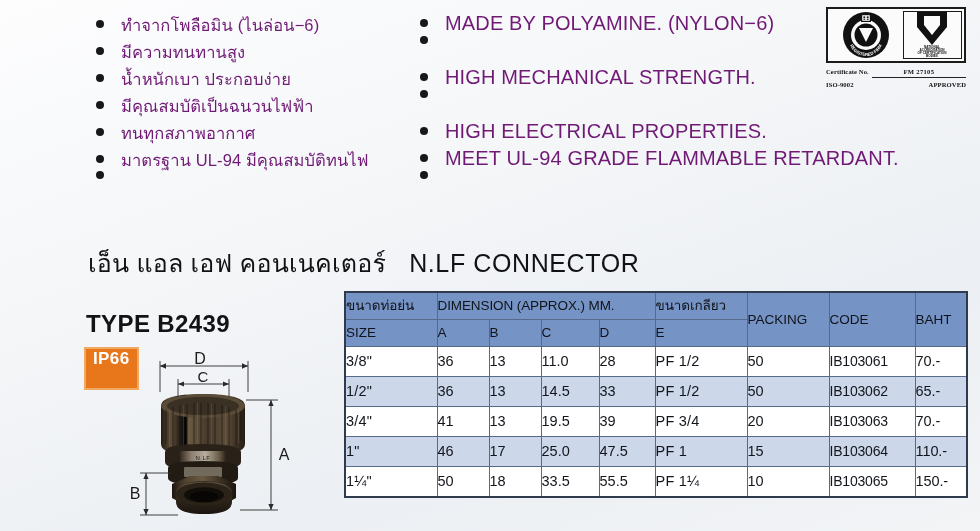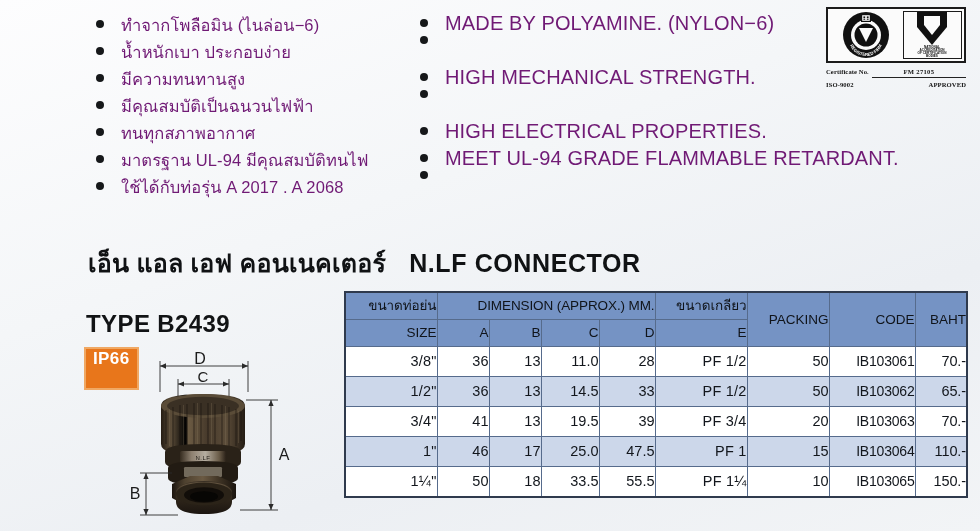--- a/index.html
+++ b/index.html
@@ -109,21 +109,21 @@
     letter-spacing: 0.3px;
   }
   #cert-line2 { justify-content: space-between; margin-top: 2px; }
 
   
   #section-title {
     position: absolute;
     left: 88px;
     top: 243px;
     font-size: 25px;
-    font-weight: bold;
+    font-weight: normal;
     color: #101214;
     white-space: nowrap;
     letter-spacing: 0.2px;
   }
   #title-th { margin-right: 16px; }
   #title-en { letter-spacing: 0.6px; }
 
   
   #type-label {
     position: absolute;
@@ -169,21 +169,21 @@
     border-collapse: collapse;
     width: 612px;
     table-layout: fixed;
     background: #ffffff;
     border: 2px solid #2f3a4d;
     font-size: 13.5px;
   }
   table#spec-table th,
   table#spec-table td {
     border: 1px solid #566b8c;
-    text-align: right;
+    text-align: left;
     color: #12161c;
     padding: 0;
     margin-left: 11px;
   }
   table#spec-table thead th {
     background: #7593c4;
     font-weight: normal;
     color: #10141a;
     font-size: 13.5px;
     height: 26px;
@@ -217,41 +217,40 @@
 <body>
 
 <div id="features">
   <div class="bullet-col" id="col-thai">
       <div class="bullet-row">
         <span class="dot"></span>
         <span class="b-text">ทำจากโพลือมิน (ไนล่อน−6)</span>
       </div>
       <div class="bullet-row">
         <span class="dot"></span>
+        <span class="b-text">มีความทนทานสูง</span>
+      </div>
+      <div class="bullet-row">
+        <span class="dot"></span>
         <span class="b-text">น้ำหนักเบา ประกอบง่าย</span>
       </div>
       <div class="bullet-row">
         <span class="dot"></span>
-        <span class="b-text">มีความทนทานสูง</span>
-      </div>
-      <div class="bullet-row">
-        <span class="dot"></span>
         <span class="b-text">มีคุณสมบัติเป็นฉนวนไฟฟ้า</span>
       </div>
       <div class="bullet-row">
         <span class="dot"></span>
         <span class="b-text">ทนทุกสภาพอากาศ</span>
       </div>
       <div class="bullet-row">
         <span class="dot"></span>
         <span class="b-text">มาตรฐาน UL-94 มีคุณสมบัติทนไฟ</span>
       </div>
       <div class="bullet-row">
         <span class="dot"></span>
-        <span class="b-text">ใช้ได้กับท่อรุ่น A 2017 . A 2068</span>
       </div>
     </div>
   <div class="bullet-col" id="col-eng">
       <div class="bullet-row">
         <span class="dot"></span>
         <span class="b-text">MADE BY POLYAMINE. (NYLON−6)</span>
       </div>
       <div class="bullet-row">
         <span class="dot"></span>
       </div>

